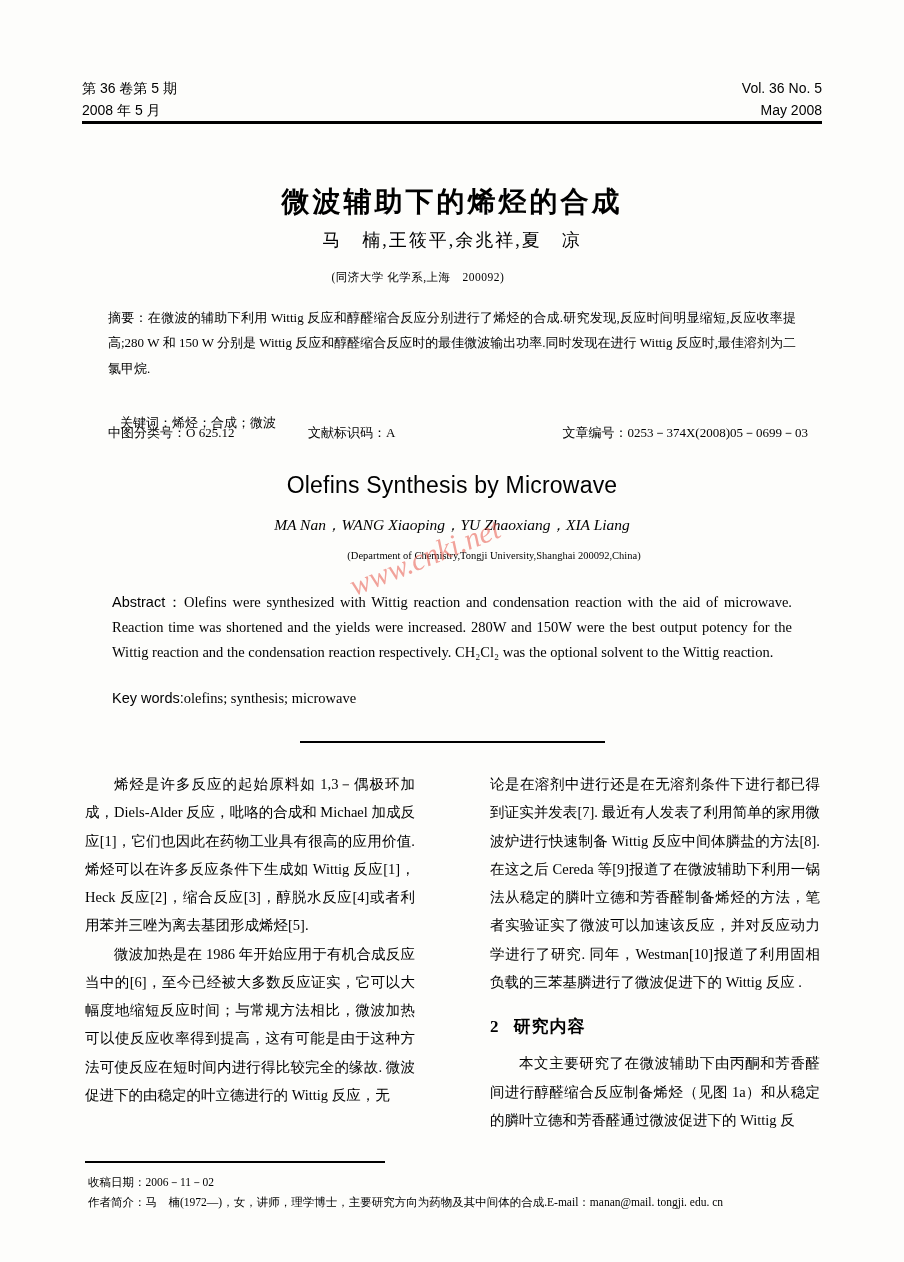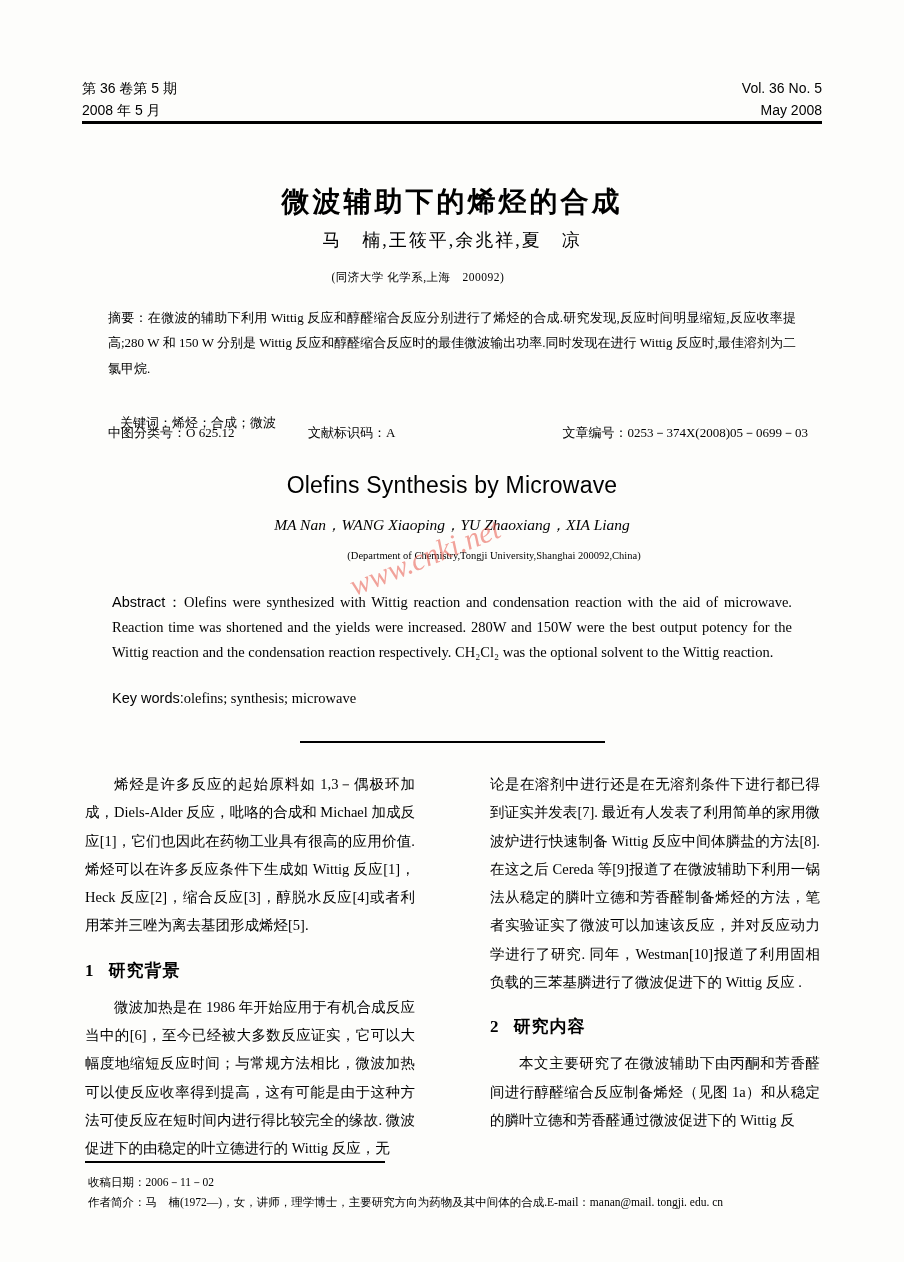--- a/index.html
+++ b/index.html
@@ -284,23 +284,20 @@
   </div>
 
   <div class="kw-en">
     <span class="lead">Key words:</span><span>olefins; synthesis; microwave</span>
   </div>
 
   <div class="divider-short"></div>
 
   <div class="col col-left">
     <p class="indent">烯烃是许多反应的起始原料如 1,3－偶极环加成，Diels-Alder 反应，吡咯的合成和 Michael 加成反应[1]，它们也因此在药物工业具有很高的应用价值. 烯烃可以在许多反应条件下生成如 Wittig 反应[1]，Heck 反应[2]，缩合反应[3]，醇脱水反应[4]或者利用苯并三唑为离去基团形成烯烃[5].</p>
-    <div class="sec-h">
-      <span class="num">1</span><span>研究背景</span>
-    </div>
     <p class="indent">微波加热是在 1986 年开始应用于有机合成反应当中的[6]，至今已经被大多数反应证实，它可以大幅度地缩短反应时间；与常规方法相比，微波加热可以使反应收率得到提高，这有可能是由于这种方法可使反应在短时间内进行得比较完全的缘故. 微波促进下的由稳定的叶立德进行的 Wittig 反应，无</p>
   </div>
 
   <div class="col col-right">
     <p>论是在溶剂中进行还是在无溶剂条件下进行都已得到证实并发表[7]. 最近有人发表了利用简单的家用微波炉进行快速制备 Wittig 反应中间体膦盐的方法[8]. 在这之后 Cereda 等[9]报道了在微波辅助下利用一锅法从稳定的膦叶立德和芳香醛制备烯烃的方法，笔者实验证实了微波可以加速该反应，并对反应动力学进行了研究. 同年，Westman[10]报道了利用固相负载的三苯基膦进行了微波促进下的 Wittig 反应 .</p>
     <div class="sec-h">
       <span class="num">2</span><span>研究内容</span>
     </div>
     <p class="indent">本文主要研究了在微波辅助下由丙酮和芳香醛间进行醇醛缩合反应制备烯烃（见图 1a）和从稳定的膦叶立德和芳香醛通过微波促进下的 Wittig 反</p>
   </div>

